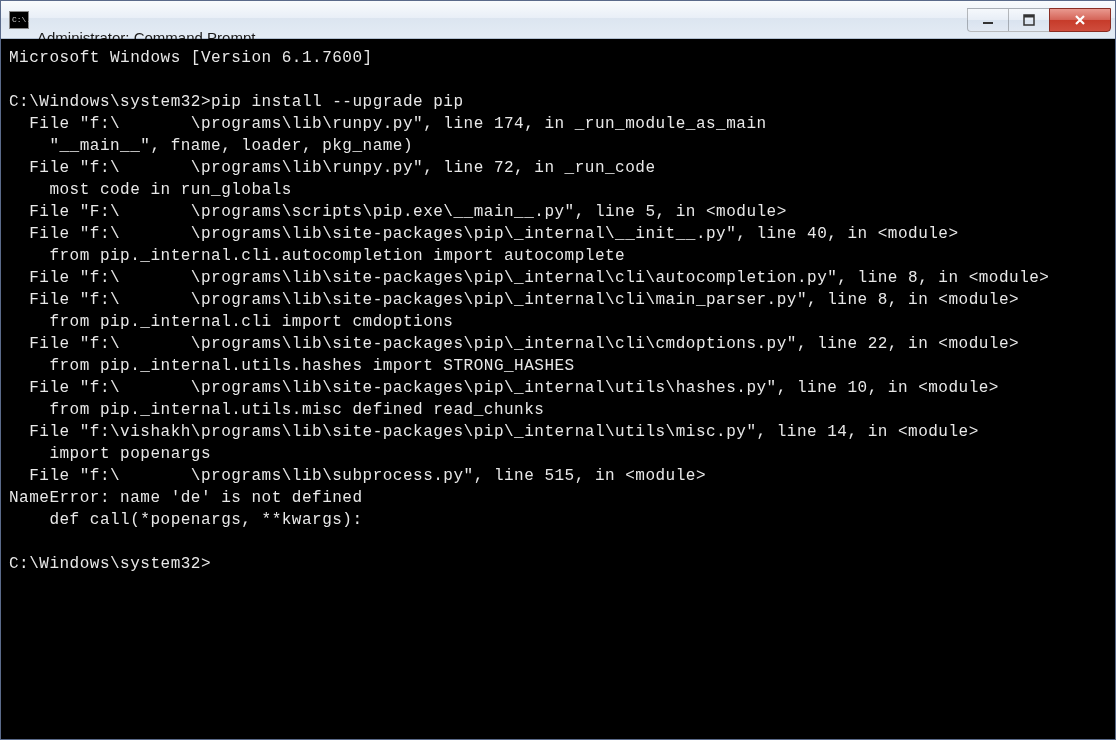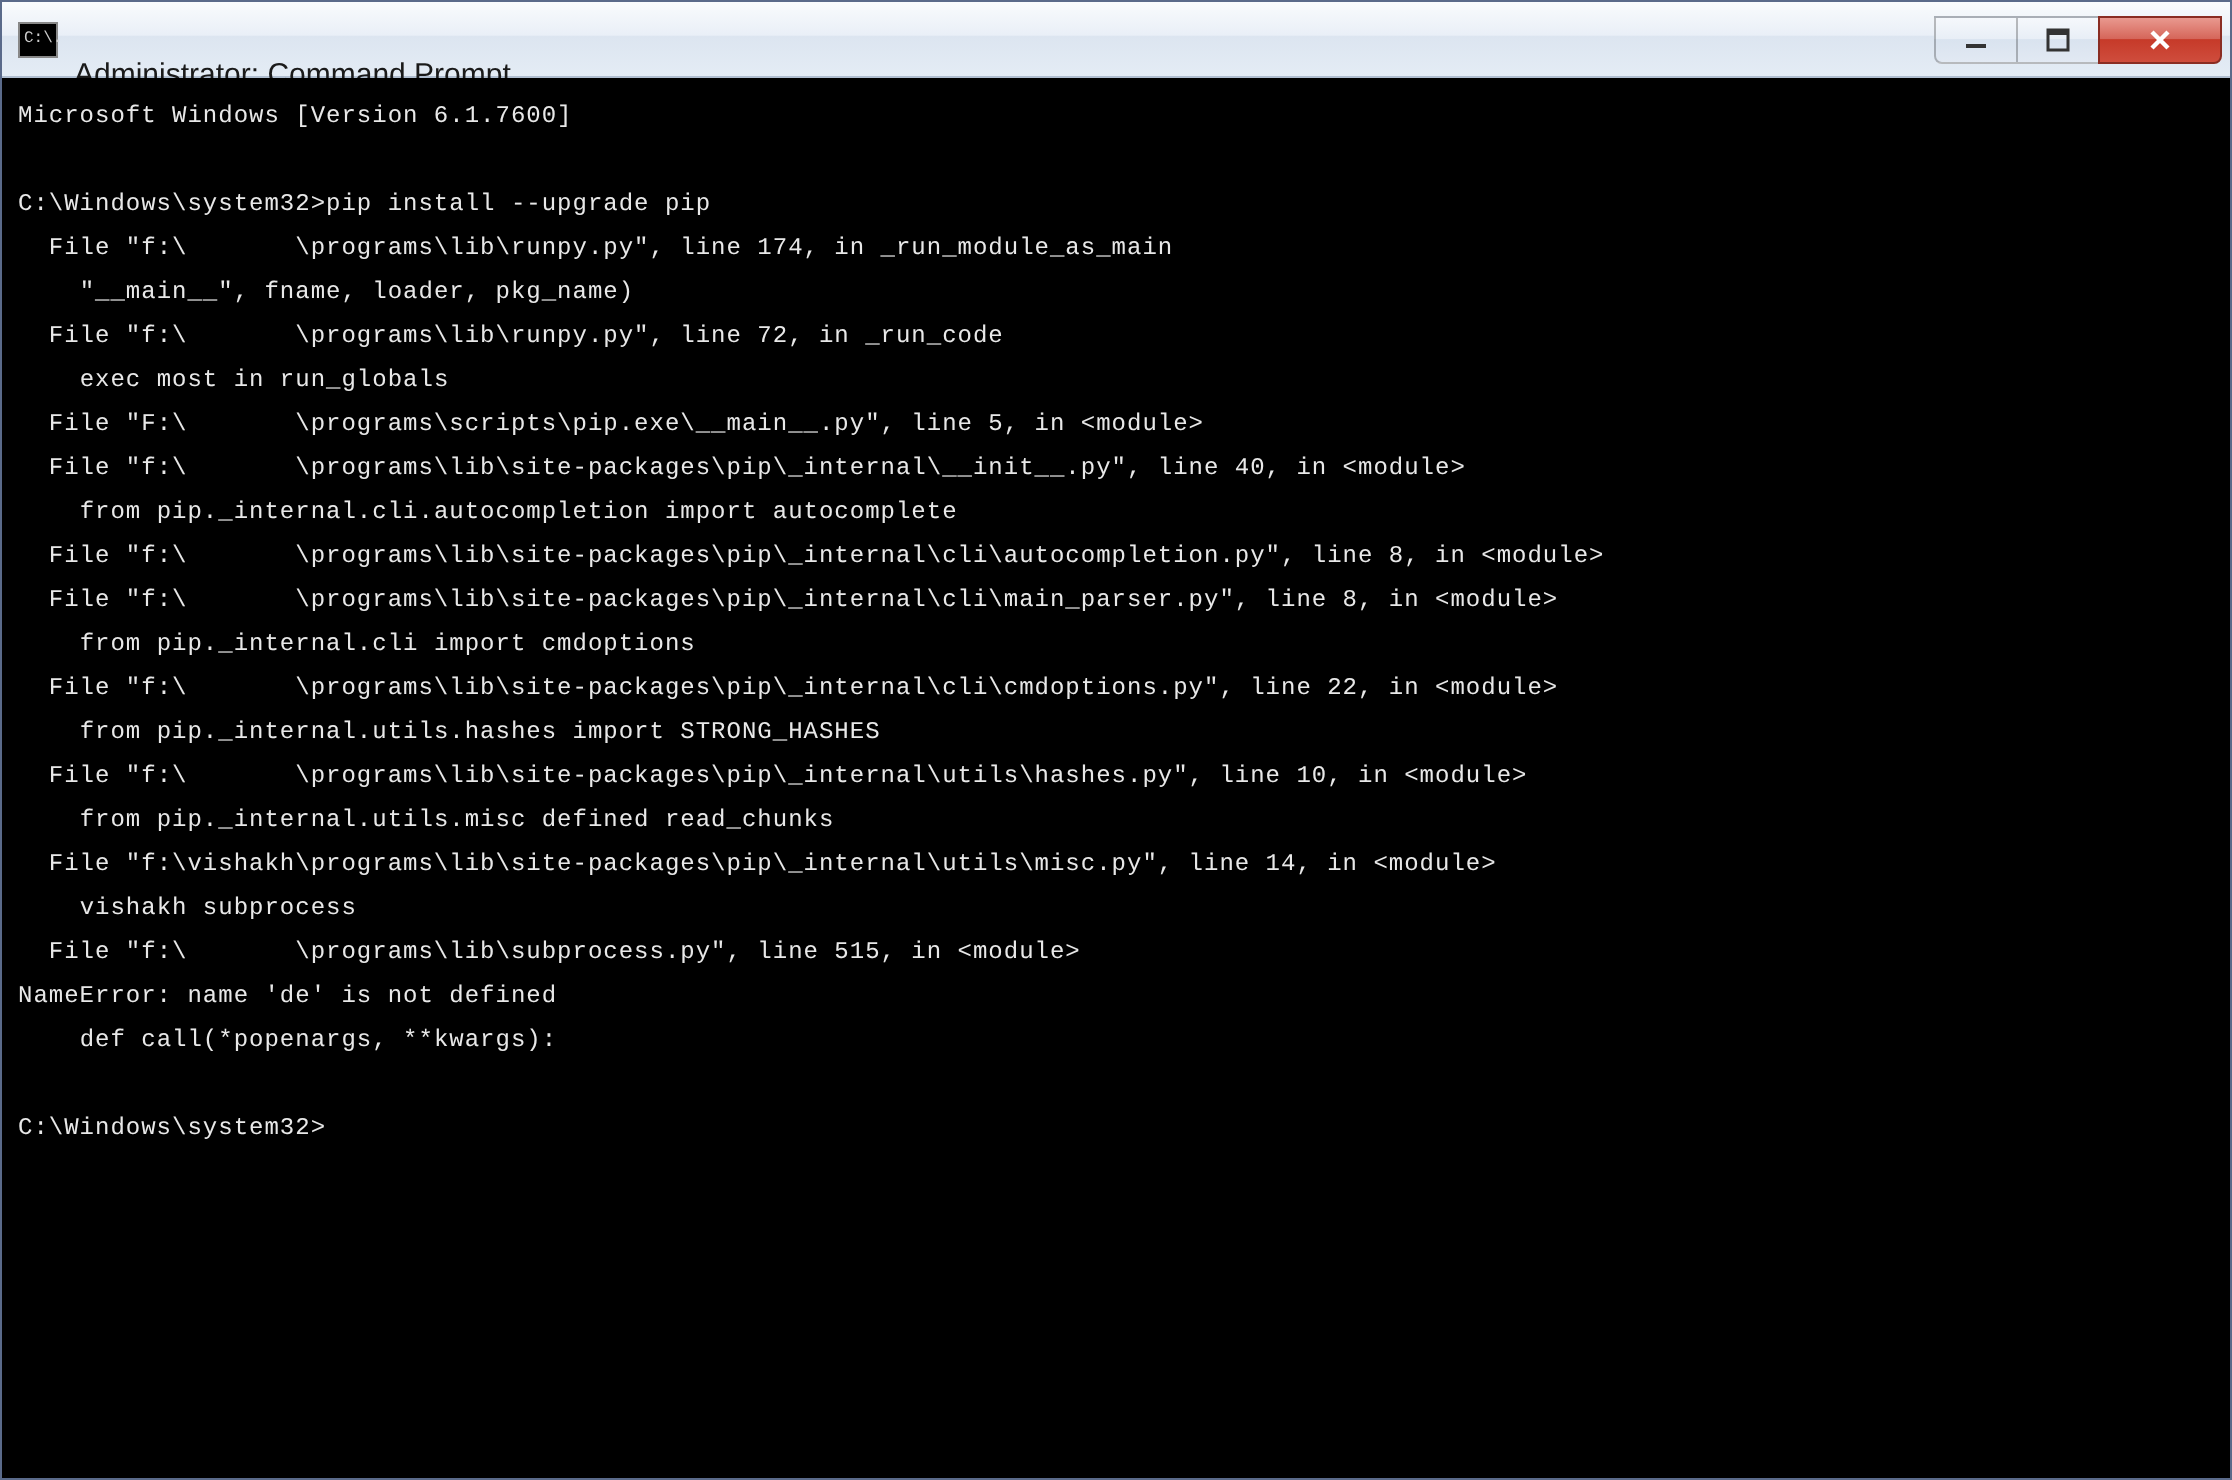--- a/index.html
+++ b/index.html
@@ -68,21 +68,21 @@
       background: linear-gradient(to bottom, #e9998f 0%, #d56559 48%, #c63a29 49%, #cf4d3d 100%);
       border-color: #8a2d23;
       border-radius: 0 0 4px 0;
     }
     .win-btn svg { display: block; }
     .terminal {
       flex: 1;
       background: #000;
       color: #e8e8e8;
       font-family: 'Lucida Console', 'Courier New', monospace;
-      font-size: 12px;
+      font-size: 16px;
       line-height: 22px;
       letter-spacing: 0.5px;
       padding: 8px 4px 0 8px;
       overflow: hidden;
       font-weight: 500;
     }
     .terminal .line {
       white-space: pre-wrap;
       word-break: break-all;
     }
@@ -113,32 +113,32 @@
       </div>
     </div>
   </div>
   <div class="terminal" id="terminal">
       <div class="line">Microsoft Windows [Version 6.1.7600]</div>
       <div class="line">&nbsp;</div>
       <div class="line">C:\Windows\system32&gt;pip install --upgrade pip</div>
       <div class="line">  File "f:\       \programs\lib\runpy.py", line 174, in _run_module_as_main</div>
       <div class="line">    "__main__", fname, loader, pkg_name)</div>
       <div class="line">  File "f:\       \programs\lib\runpy.py", line 72, in _run_code</div>
-      <div class="line">    exec most in run_globals</div>
+      <div class="line">    most code in run_globals</div>
       <div class="line">  File "F:\       \programs\scripts\pip.exe\__main__.py", line 5, in &lt;module&gt;</div>
       <div class="line">  File "f:\       \programs\lib\site-packages\pip\_internal\__init__.py", line 40, in &lt;module&gt;</div>
       <div class="line">    from pip._internal.cli.autocompletion import autocomplete</div>
       <div class="line">  File "f:\       \programs\lib\site-packages\pip\_internal\cli\autocompletion.py", line 8, in &lt;module&gt;</div>
       <div class="line">  File "f:\       \programs\lib\site-packages\pip\_internal\cli\main_parser.py", line 8, in &lt;module&gt;</div>
       <div class="line">    from pip._internal.cli import cmdoptions</div>
       <div class="line">  File "f:\       \programs\lib\site-packages\pip\_internal\cli\cmdoptions.py", line 22, in &lt;module&gt;</div>
       <div class="line">    from pip._internal.utils.hashes import STRONG_HASHES</div>
       <div class="line">  File "f:\       \programs\lib\site-packages\pip\_internal\utils\hashes.py", line 10, in &lt;module&gt;</div>
       <div class="line">    from pip._internal.utils.misc defined read_chunks</div>
       <div class="line">  File "f:\vishakh\programs\lib\site-packages\pip\_internal\utils\misc.py", line 14, in &lt;module&gt;</div>
-      <div class="line">    vishakh subprocess</div>
+      <div class="line">    import popenargs</div>
       <div class="line">  File "f:\       \programs\lib\subprocess.py", line 515, in &lt;module&gt;</div>
       <div class="line">NameError: name 'de' is not defined</div>
       <div class="line">    def call(*popenargs, **kwargs):</div>
       <div class="line">&nbsp;</div>
       <div class="line">C:\Windows\system32&gt;</div>
     </div>
 </div>
 
 </body></html>

